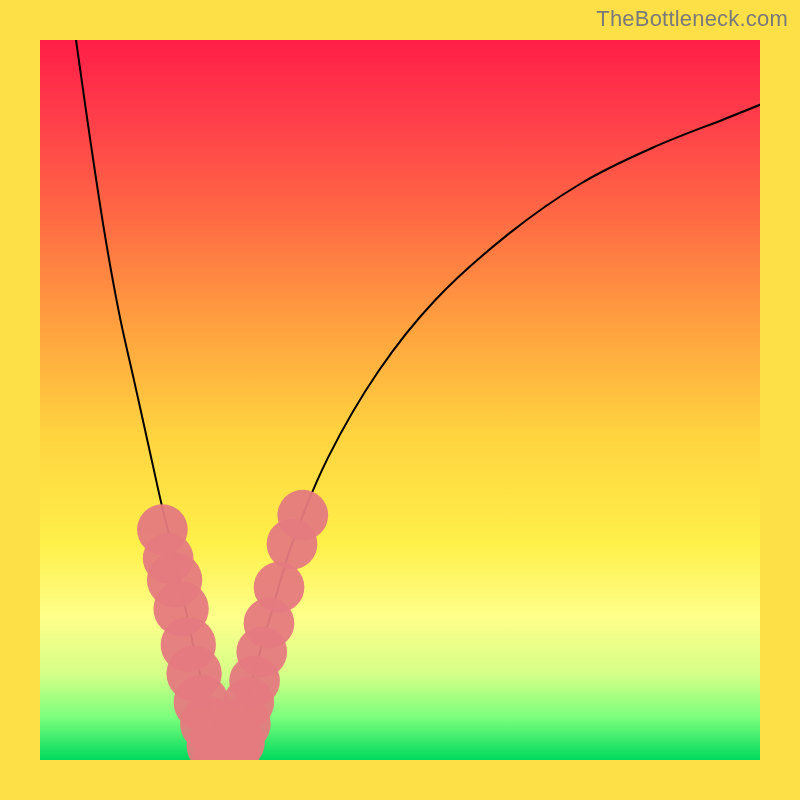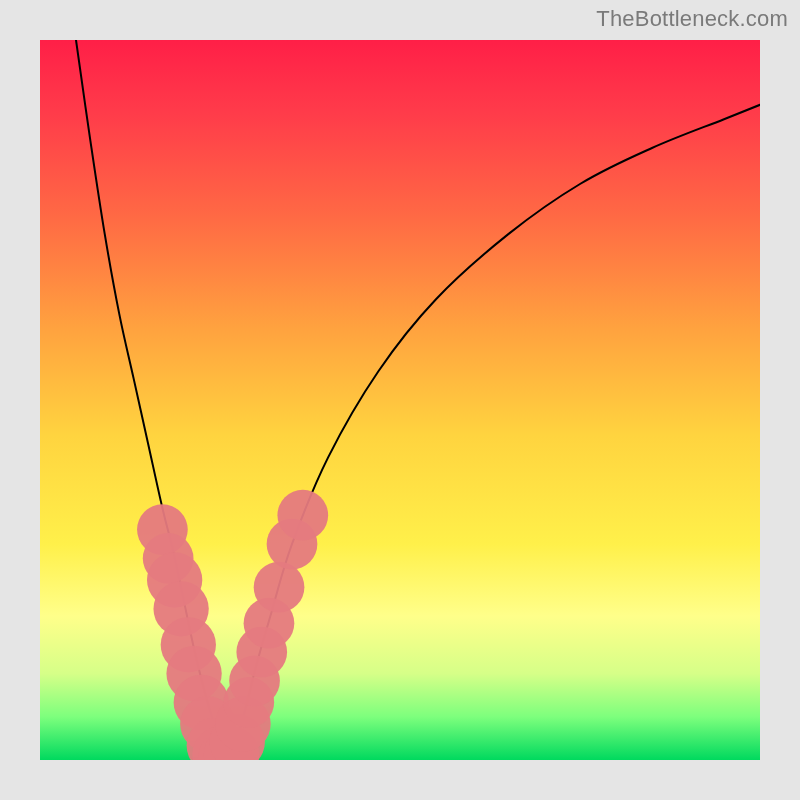--- a/index.html
+++ b/index.html
@@ -10,21 +10,21 @@
     background: #000;
     overflow: hidden;
     font-family: Arial, Helvetica, sans-serif;
   }
   .frame {
     position: absolute;
     top: 0;
     left: 0;
     width: 800px;
     height: 800px;
-    background: #e5e5e5;
+    background: #fde047;
   }
   .plot {
     position: absolute;
     top: 40px;
     left: 40px;
     width: 720px;
     height: 720px;
     background: linear-gradient(
       to bottom,
       #ff1f47 0%,

